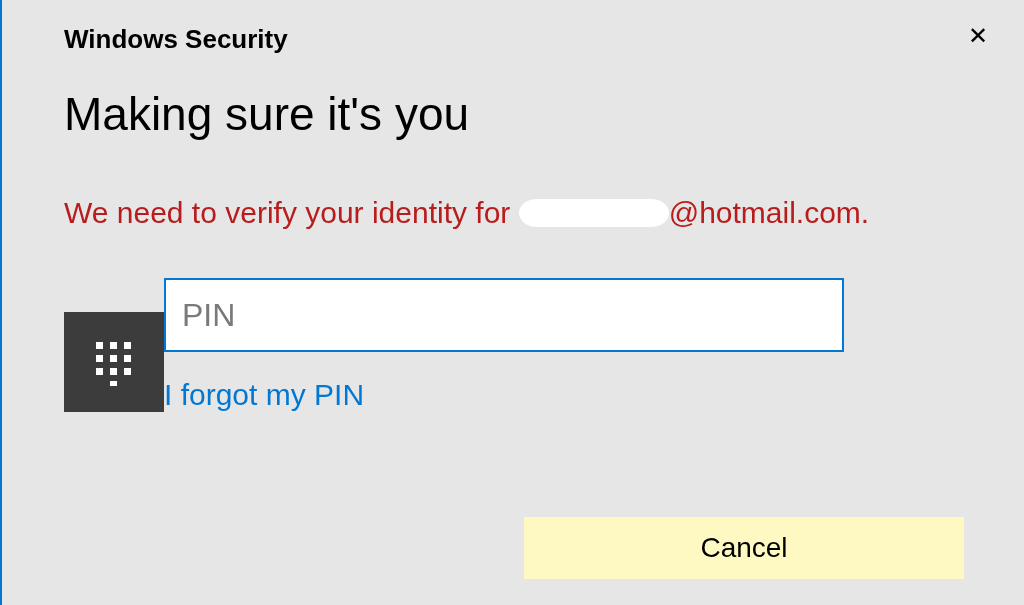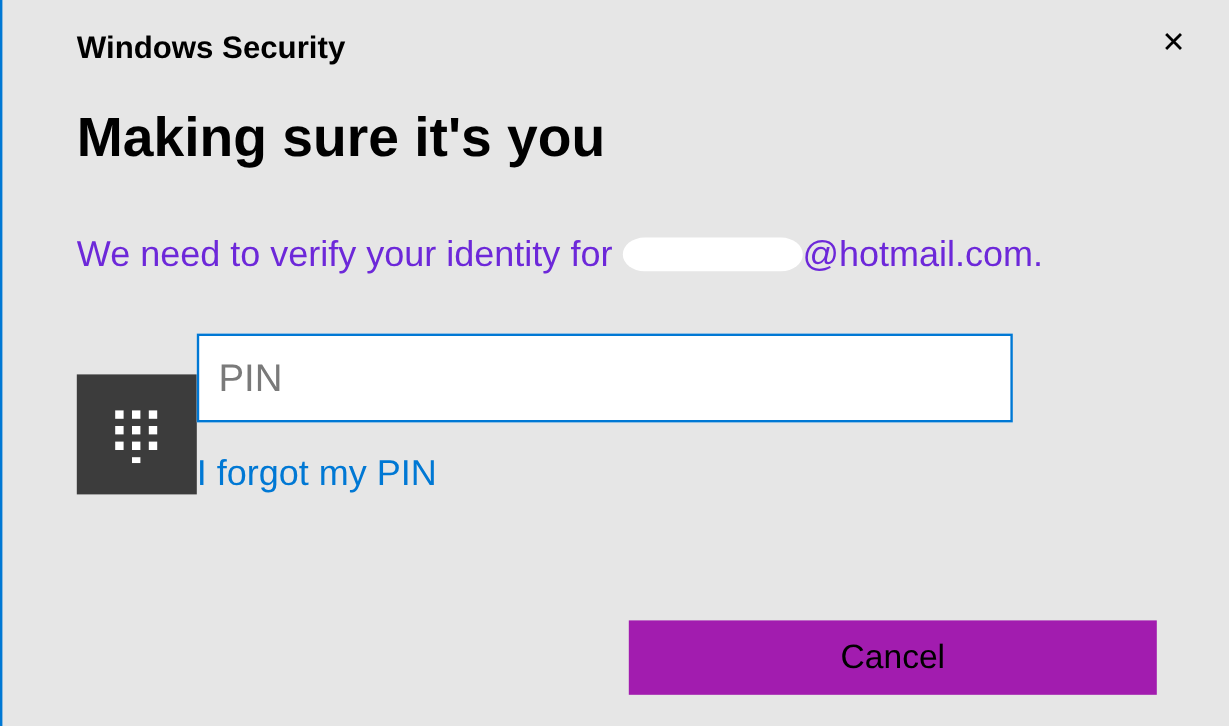--- a/index.html
+++ b/index.html
@@ -36,28 +36,28 @@
       font-size: 24px;
       font-weight: 300;
       color: #000;
       cursor: pointer;
       padding: 4px 8px;
       line-height: 1;
       margin-top: -4px;
     }
     .heading {
       font-size: 46px;
-      font-weight: 700;
+      font-weight: 400;
       color: #000;
       padding: 32px 62px 0 62px;
     }
     .message {
       font-size: 30px;
       font-weight: 400;
-      color: #6d28d9;
+      color: #b91c1c;
       padding: 52px 62px 0 62px;
       line-height: 1.3;
     }
     .redacted {
       display: inline-block;
       width: 150px;
       height: 28px;
       background: #fff;
       vertical-align: middle;
       border-radius: 18px / 14px;
@@ -110,21 +110,21 @@
       font-weight: 400;
     }
     .button-row {
       position: absolute;
       bottom: 26px;
       right: 60px;
     }
     .cancel-btn {
       width: 440px;
       height: 62px;
-      background: #a21caf;
+      background: #fef9c3;
       border: none;
       font-size: 28px;
       font-family: 'Segoe UI', Tahoma, sans-serif;
       color: #000;
       cursor: pointer;
       text-align: center;
     }
   </style>
 </head>
 <body>

